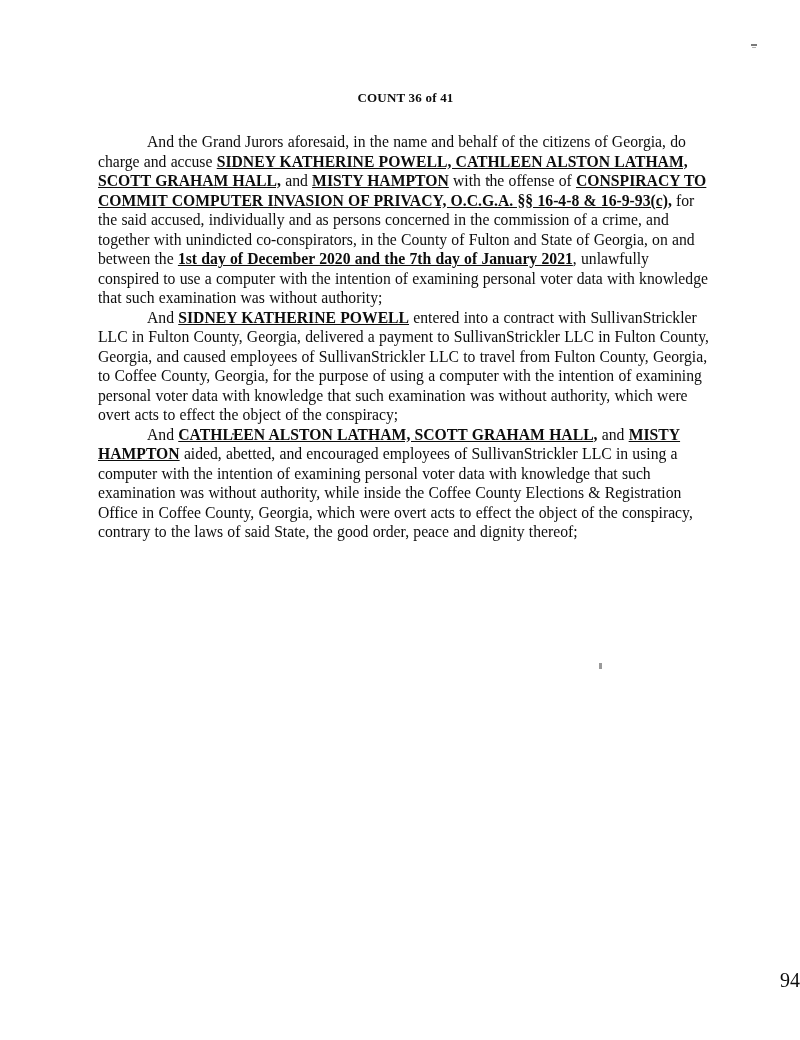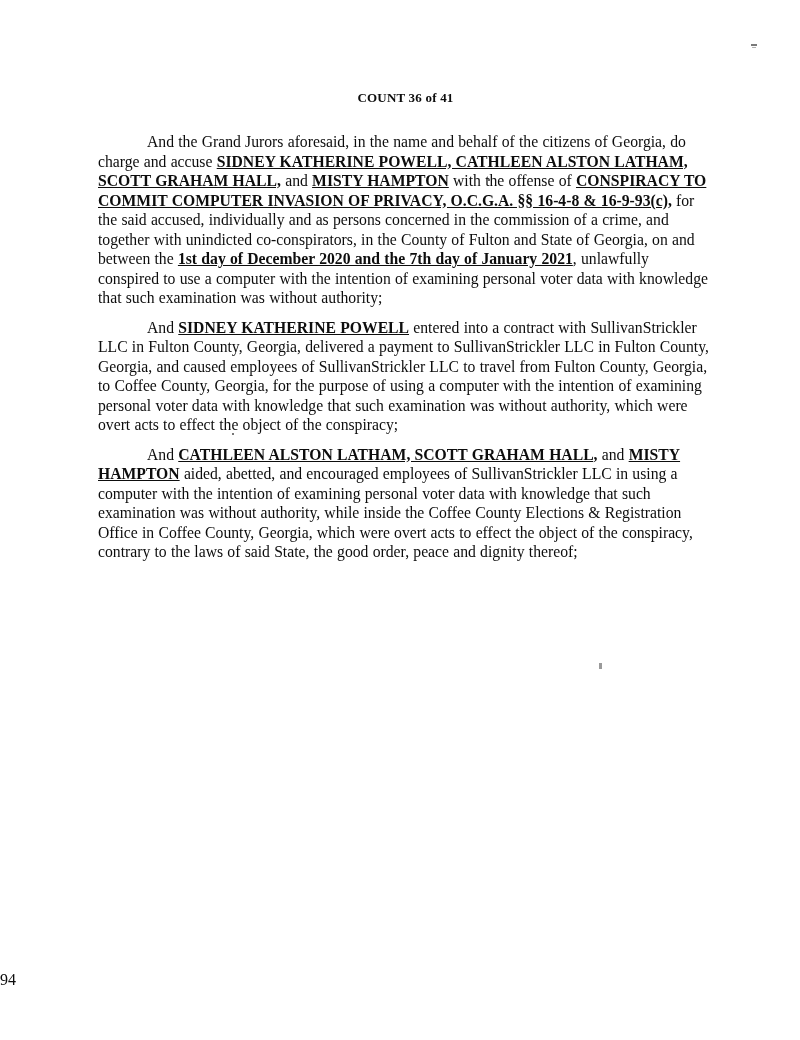--- a/index.html
+++ b/index.html
@@ -27,29 +27,29 @@
     letter-spacing: 0.2px;
   }
   .para {
     margin: 0;
     font-size: 15.7px;
     line-height: 19.5px;
     text-indent: 49px;
     text-align: left;
     word-spacing: 0.02em;
   }
-  .para + .para { margin-top: 10px; }
+  .para + .para { }
   .b { font-weight: 700; text-decoration: underline; }
   .page-number {
     position: absolute;
     left: 0;
     top: 970px;
     width: 100%;
-    text-align: left;
-    font-size: 16px;
+    text-align: right;
+    font-size: 20px;
     line-height: 20px;
   }
   .artifact { position: absolute; }
   .a1a { left: 751px; top: 44px; width: 6px; height: 2px; background: #7a7a7a; }
   .a1b { left: 752px; top: 47px; width: 4px; height: 1px; background: #b2b2b2; }
   .a2  { left: 599px; top: 663px; width: 3px; height: 6px; background: #9a9a9a; }
   .a3  { left: 488px; top: 179px; width: 2px; height: 2px; background: #3a3a3a; border-radius: 50%; }
   .a4  { left: 232px; top: 433px; width: 2px; height: 2px; background: #4a4a4a; border-radius: 50%; }
 </style>
 </head>

